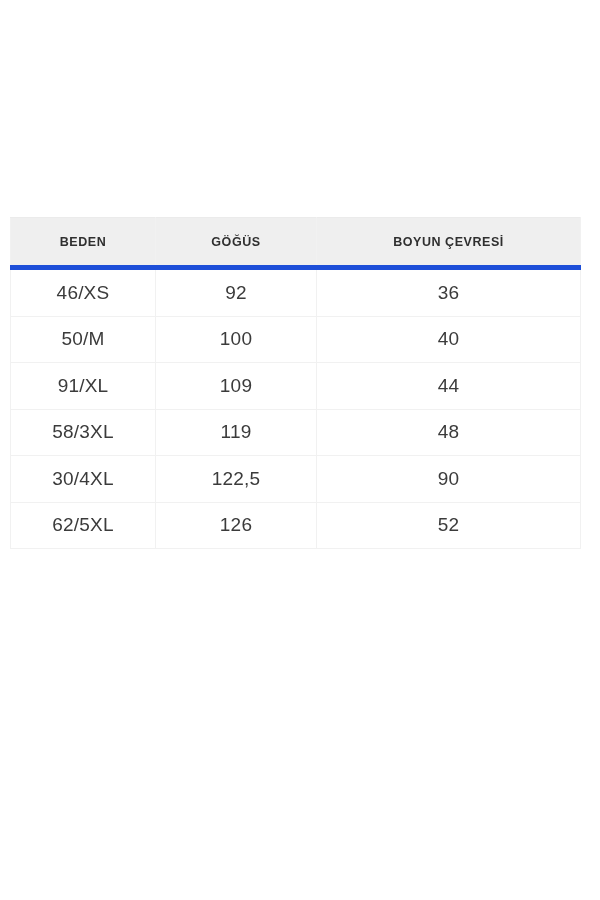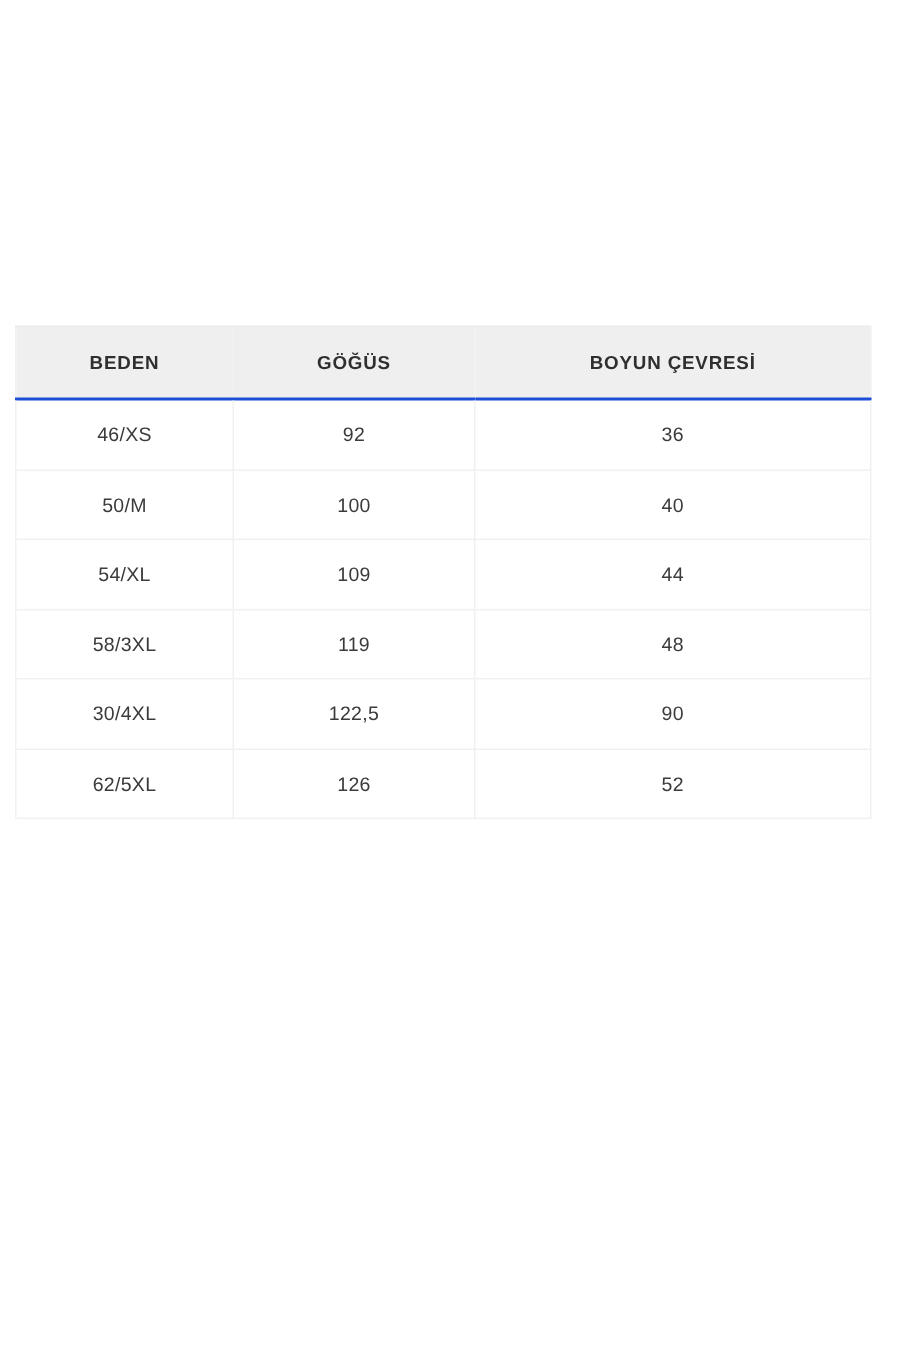--- a/index.html
+++ b/index.html
@@ -57,27 +57,27 @@
   }
 
   table.size-chart thead th {
     height: 47px;
     background: #efefef;
     color: #2f2f2f;
     font-size: 12.5px;
     font-weight: 700;
     letter-spacing: 0.55px;
     border-top: 1px solid #ebebeb;
-    border-bottom: 2px solid #1d4ed8;
+    border-bottom: 5px solid #1d4ed8;
   }
 
   table.size-chart tbody td {
     height: 45.5px;
     color: #3b3b3b;
-    font-size: 13px;
+    font-size: 19px;
     font-weight: 400;
     letter-spacing: 0.2px;
     background: #ffffff;
   }
 
   table.size-chart tbody tr:last-child td {
     border-bottom: 1px solid #f1f1f1;
   }
 </style>
 </head>
@@ -104,21 +104,21 @@
           <td>46/XS</td>
           <td>92</td>
           <td>36</td>
         </tr>
         <tr>
           <td>50/M</td>
           <td>100</td>
           <td>40</td>
         </tr>
         <tr>
-          <td>54/XL</td>
+          <td>91/XL</td>
           <td>109</td>
           <td>44</td>
         </tr>
         <tr>
           <td>58/3XL</td>
           <td>119</td>
           <td>48</td>
         </tr>
         <tr>
           <td>30/4XL</td>

